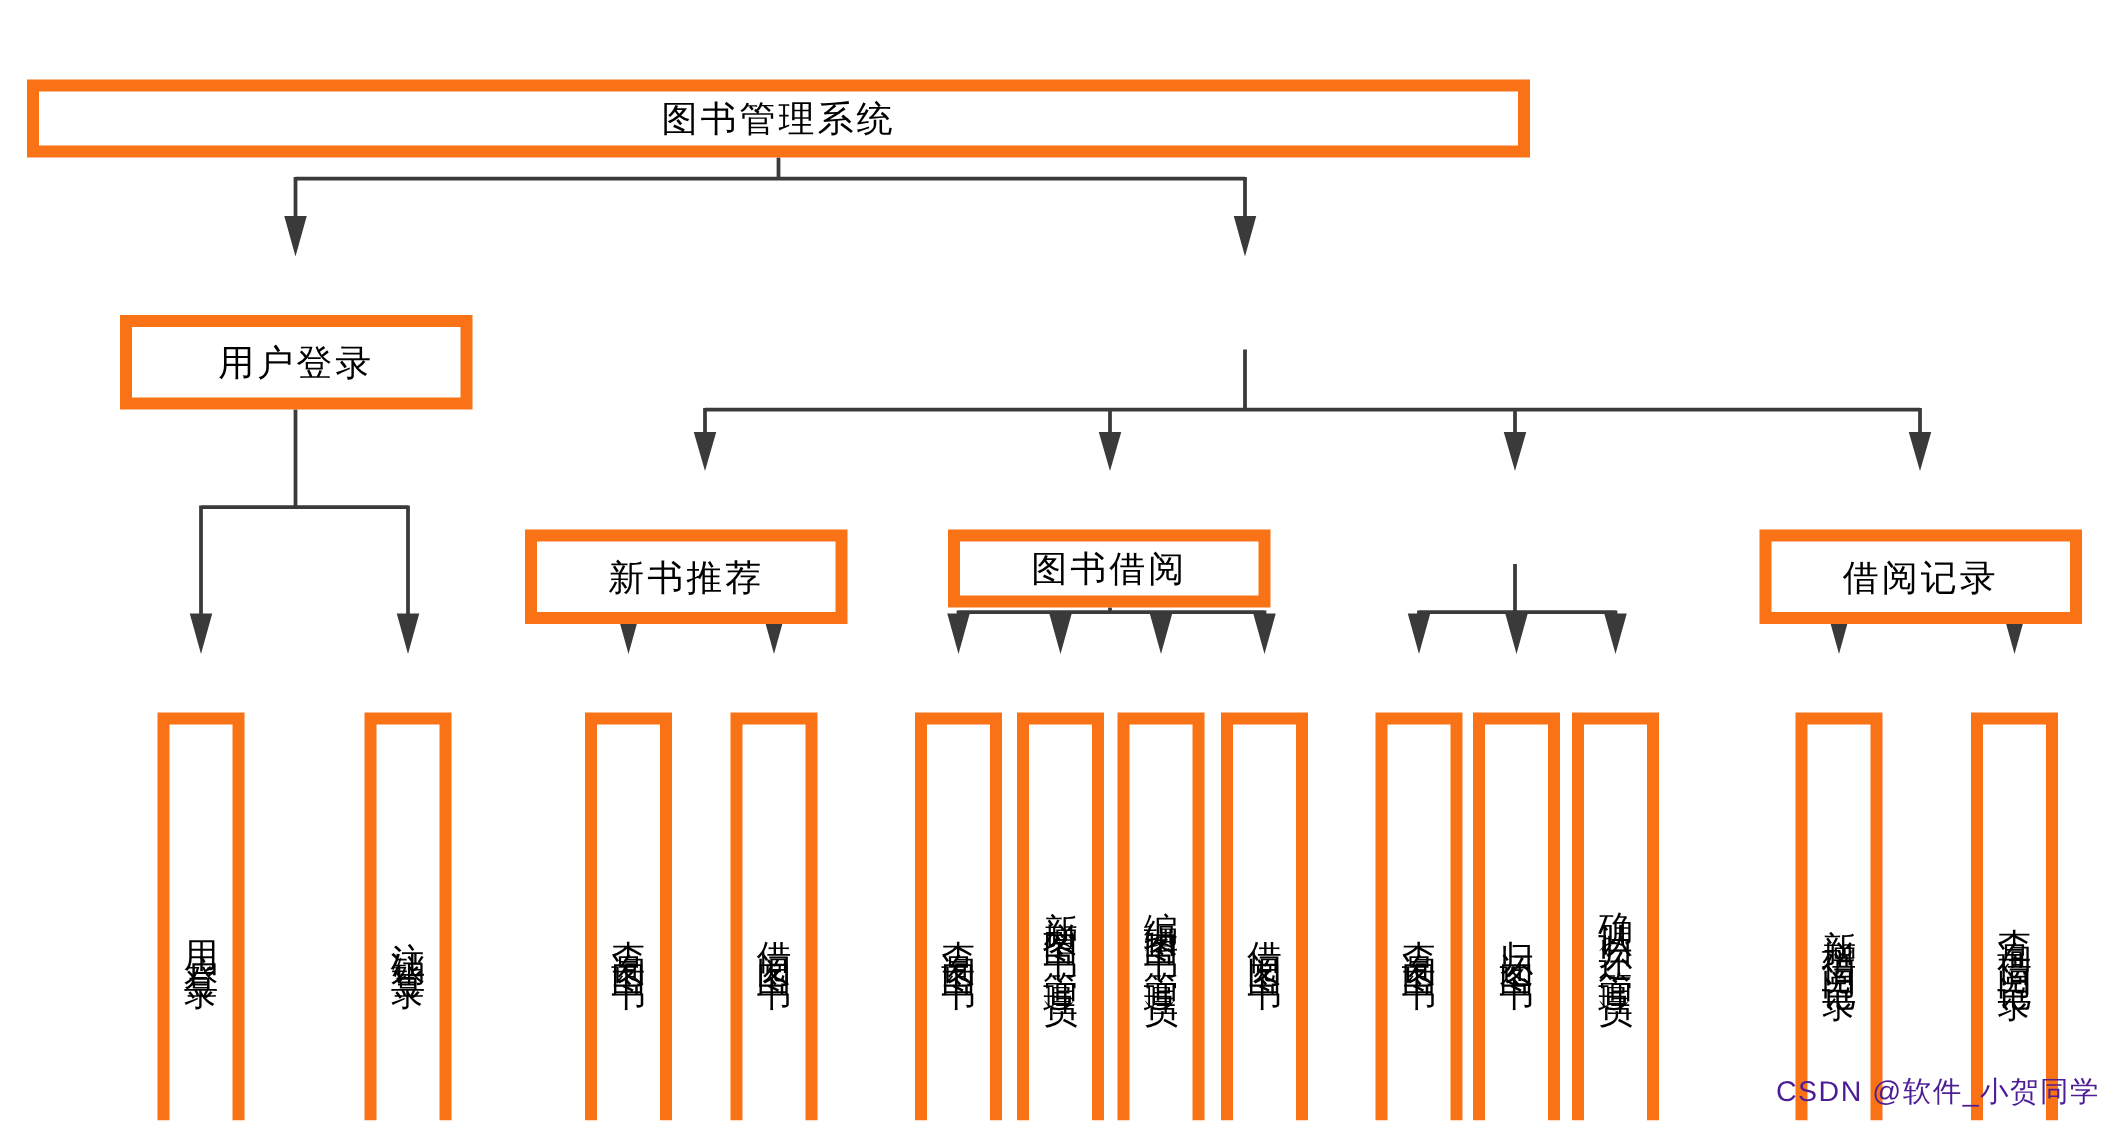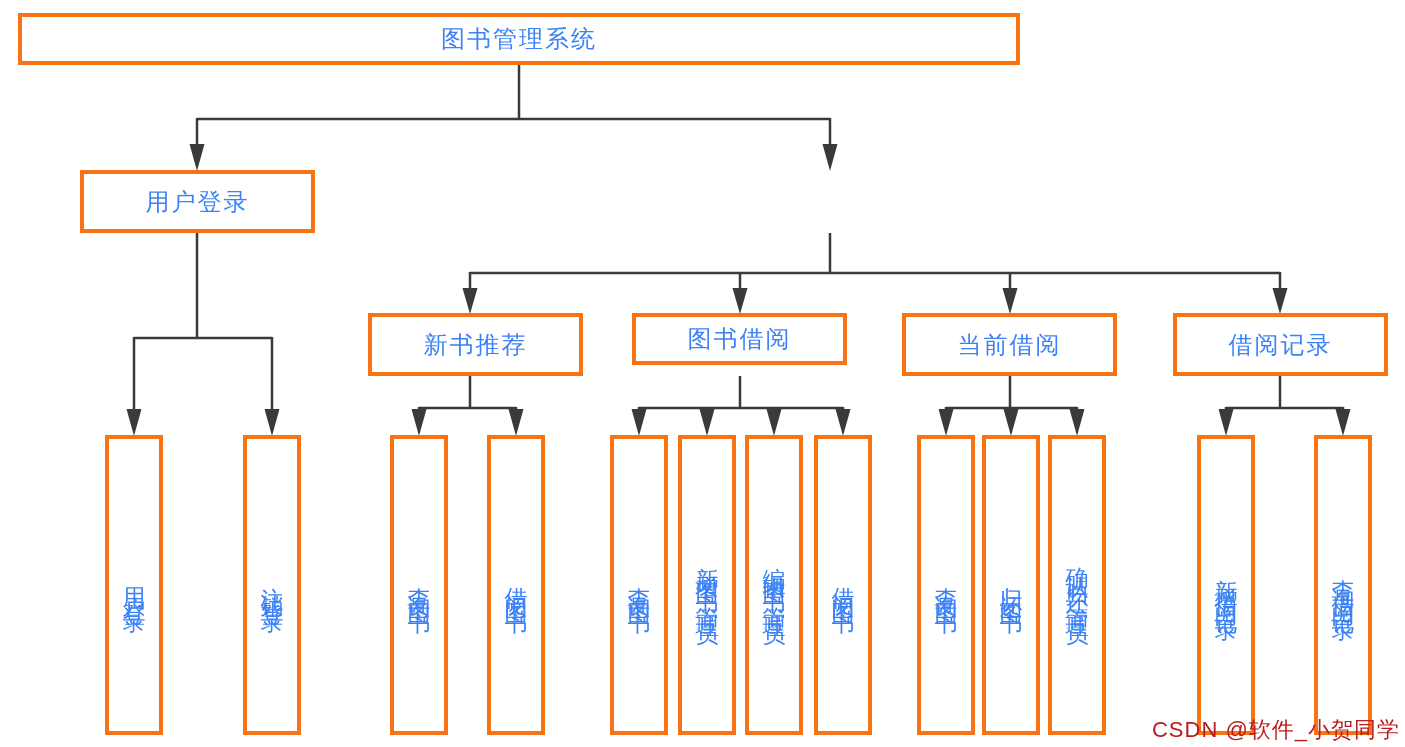--- a/index.html
+++ b/index.html
@@ -11,56 +11,57 @@
     color:#303030;
     overflow:hidden;
   }
   #connectors{
     position:absolute;left:0;top:0;width:1405px;height:747px;
   }
   .box{
     position:absolute;
     box-sizing:border-box;
     background:#ffffff;
-    border:4px solid #f97316;
+    border:8px solid #f97316;
     display:flex;
     align-items:center;
     justify-content:center;
     font-size:24px;
-    color:#3b82f6;
+    color:#000000;
     letter-spacing:2px;
     text-align:center;
+    margin-top:40px;
   }
   .vbox{
     writing-mode:vertical-rl;
     letter-spacing:8px;
     font-size:23px;
     line-height:1;
   }
   
   .n-root{left:18px;top:13px;width:1002px;height:52px;}
   .n-user{left:80px;top:170px;width:235px;height:63px;}
   .n-mgmt{left:712px;top:170px;width:235px;height:63px;}
-  .n-nb{left:368px;top:313px;width:215px;height:63px;}
+  .n-nb{left:350px;top:313px;width:215px;height:63px;}
   .n-bb{left:632px;top:313px;width:215px;height:52px;}
   .n-cb{left:902px;top:313px;width:215px;height:63px;}
   .n-br{left:1173px;top:313px;width:215px;height:63px;}
   .leaf{top:435px;width:58px;height:300px;}
   .l-login{left:105px;}  .l-logout{left:243px;}
   .l-nb1{left:390px;}    .l-nb2{left:487px;}
   .l-bb1{left:610px;}    .l-bb2{left:678px;}
   .l-bb3{left:745px;}    .l-bb4{left:814px;}
   .l-cb1{left:917px;}    .l-cb2{left:982px;}
   .l-cb3{left:1048px;}
   .l-br1{left:1197px;}   .l-br2{left:1314px;}
   .watermark{
     position:absolute;
     right:5px;top:715px;
-    font-size:22px;
-    color:#b91c1c;
+    font-size:19px;
+    color:#4c1d95;
     letter-spacing:1px;
     z-index:5;
     white-space:nowrap;
     margin-left:36px;
   }
 </style>
 </head>
 <body>
 
 <div id="stage">
@@ -102,21 +103,20 @@
       M1226 436 L1218.5 409 L1233.5 409 Z
       M1343 436 L1335.5 409 L1350.5 409 Z"></path>
   </svg>
 
   <div class="box n-root">图书管理系统</div>
 
   <div class="box n-user">用户登录</div>
 
   <div class="box n-nb">新书推荐</div>
   <div class="box n-bb">图书借阅</div>
-  <div class="box n-cb">当前借阅</div>
   <div class="box n-br">借阅记录</div>
 
   <div class="box vbox leaf l-login">用户登录</div>
   <div class="box vbox leaf l-logout">注销登录</div>
 
   <div class="box vbox leaf l-nb1">查询图书</div>
   <div class="box vbox leaf l-nb2">借阅图书</div>
 
   <div class="box vbox leaf l-bb1">查询图书</div>
   <div class="box vbox leaf l-bb2">新增图书（管理员）</div>

